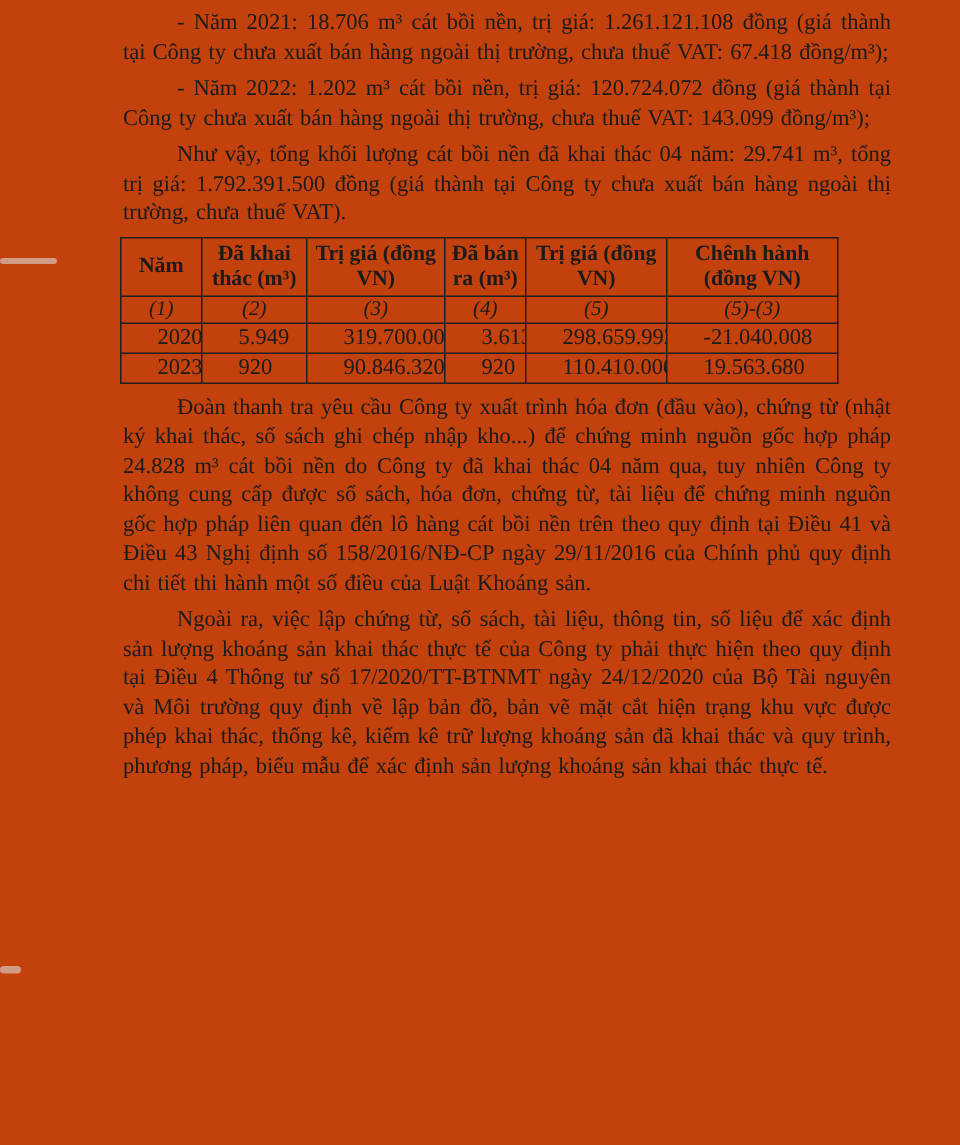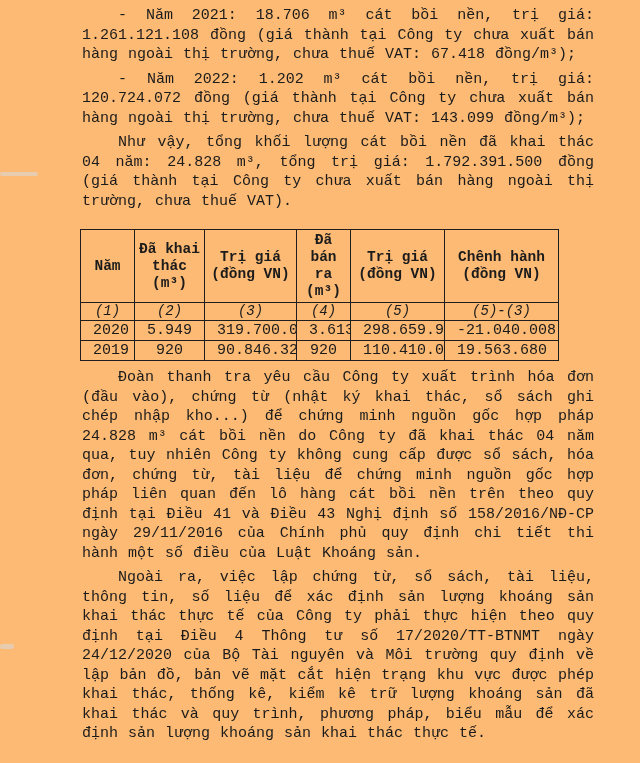--- a/index.html
+++ b/index.html
@@ -5,58 +5,58 @@
   html, body {
     margin: 0;
     padding: 0;
     background: #ffffff;
   }
   .page {
     position: relative;
     width: 640px;
     height: 763px;
     box-sizing: border-box;
-    background: #fdba74;
+    background: #c2410c;
     color: #1b1b1b;
-    font-family: Liberation Mono, monospace;
+    font-family: Liberation Serif, serif;
     padding: 6px 46px 8px 82px;
     overflow: hidden;
   }
   .para {
     margin: 0 0 5px 0;
     text-align: justify;
     text-indent: 36px;
     font-size: 15px;
     line-height: 19.5px;
     word-spacing: 1px;
   }
   table.cmp {
     border-collapse: collapse;
     width: 478px;
-    margin: 18px 0 7px -2px;
+    margin: 5px 0 7px -2px;
     table-layout: fixed;
   }
   table.cmp th,
   table.cmp td {
     border: 1.4px solid #1f1f1f;
     box-sizing: border-box;
     overflow: hidden;
   }
   table.cmp th {
     font-size: 14.5px;
     line-height: 17px;
     font-weight: bold;
     text-align: center;
     padding: 2px 2px;
     vertical-align: middle;
   }
   table.cmp td {
     font-size: 15px;
     line-height: 17px;
-    padding: 1px 12px;
+    padding: 1px 24px;
     white-space: nowrap;
     text-align: center;
   }
   tr.index-row td {
     font-style: italic;
     text-align: center;
     padding: 0 4px;
     font-size: 14px;
   }
   td.year { text-align: center; }
@@ -78,21 +78,21 @@
 </head>
 <body>
 
 <div class="page">
 
   <div class="scan-smudge smudge-1"></div>
   <div class="scan-smudge smudge-2"></div>
 
   <p class="para">- Năm 2021: 18.706 m³ cát bồi nền, trị giá: 1.261.121.108 đồng (giá thành tại Công ty chưa xuất bán hàng ngoài thị trường, chưa thuế VAT: 67.418 đồng/m³);</p>
   <p class="para">- Năm 2022: 1.202 m³ cát bồi nền, trị giá: 120.724.072 đồng (giá thành tại Công ty chưa xuất bán hàng ngoài thị trường, chưa thuế VAT: 143.099 đồng/m³);</p>
-  <p class="para">Như vậy, tổng khối lượng cát bồi nền đã khai thác 04 năm: 24.828 m³, tổng trị giá: 1.792.391.500 đồng (giá thành tại Công ty chưa xuất bán hàng ngoài thị trường, chưa thuế VAT).</p>
+  <p class="para">Như vậy, tổng khối lượng cát bồi nền đã khai thác 04 năm: 29.741 m³, tổng trị giá: 1.792.391.500 đồng (giá thành tại Công ty chưa xuất bán hàng ngoài thị trường, chưa thuế VAT).</p>
 
   <table class="cmp">
     <colgroup>
       <col style="width:54px">
       <col style="width:70px">
       <col style="width:92px">
       <col style="width:54px">
       <col style="width:94px">
       <col style="width:114px">
     </colgroup>
@@ -117,21 +117,21 @@
     <tbody>
       <tr>
         <td class="year">2020</td>
         <td class="num">5.949</td>
         <td class="num">319.700.000</td>
         <td class="num">3.613</td>
         <td class="num">298.659.992</td>
         <td class="num">-21.040.008</td>
       </tr>
       <tr>
-        <td class="year">2019</td>
+        <td class="year">2023</td>
         <td class="num">920</td>
         <td class="num">90.846.320</td>
         <td class="num">920</td>
         <td class="num">110.410.000</td>
         <td class="num">19.563.680</td>
       </tr>
     </tbody>
   </table>
 
   <p class="para">Đoàn thanh tra yêu cầu Công ty xuất trình hóa đơn (đầu vào), chứng từ (nhật ký khai thác, sổ sách ghi chép nhập kho...) để chứng minh nguồn gốc hợp pháp 24.828 m³ cát bồi nền do Công ty đã khai thác 04 năm qua, tuy nhiên Công ty không cung cấp được sổ sách, hóa đơn, chứng từ, tài liệu để chứng minh nguồn gốc hợp pháp liên quan đến lô hàng cát bồi nền trên theo quy định tại Điều 41 và Điều 43 Nghị định số 158/2016/NĐ-CP ngày 29/11/2016 của Chính phủ quy định chi tiết thi hành một số điều của Luật Khoáng sản.</p>

